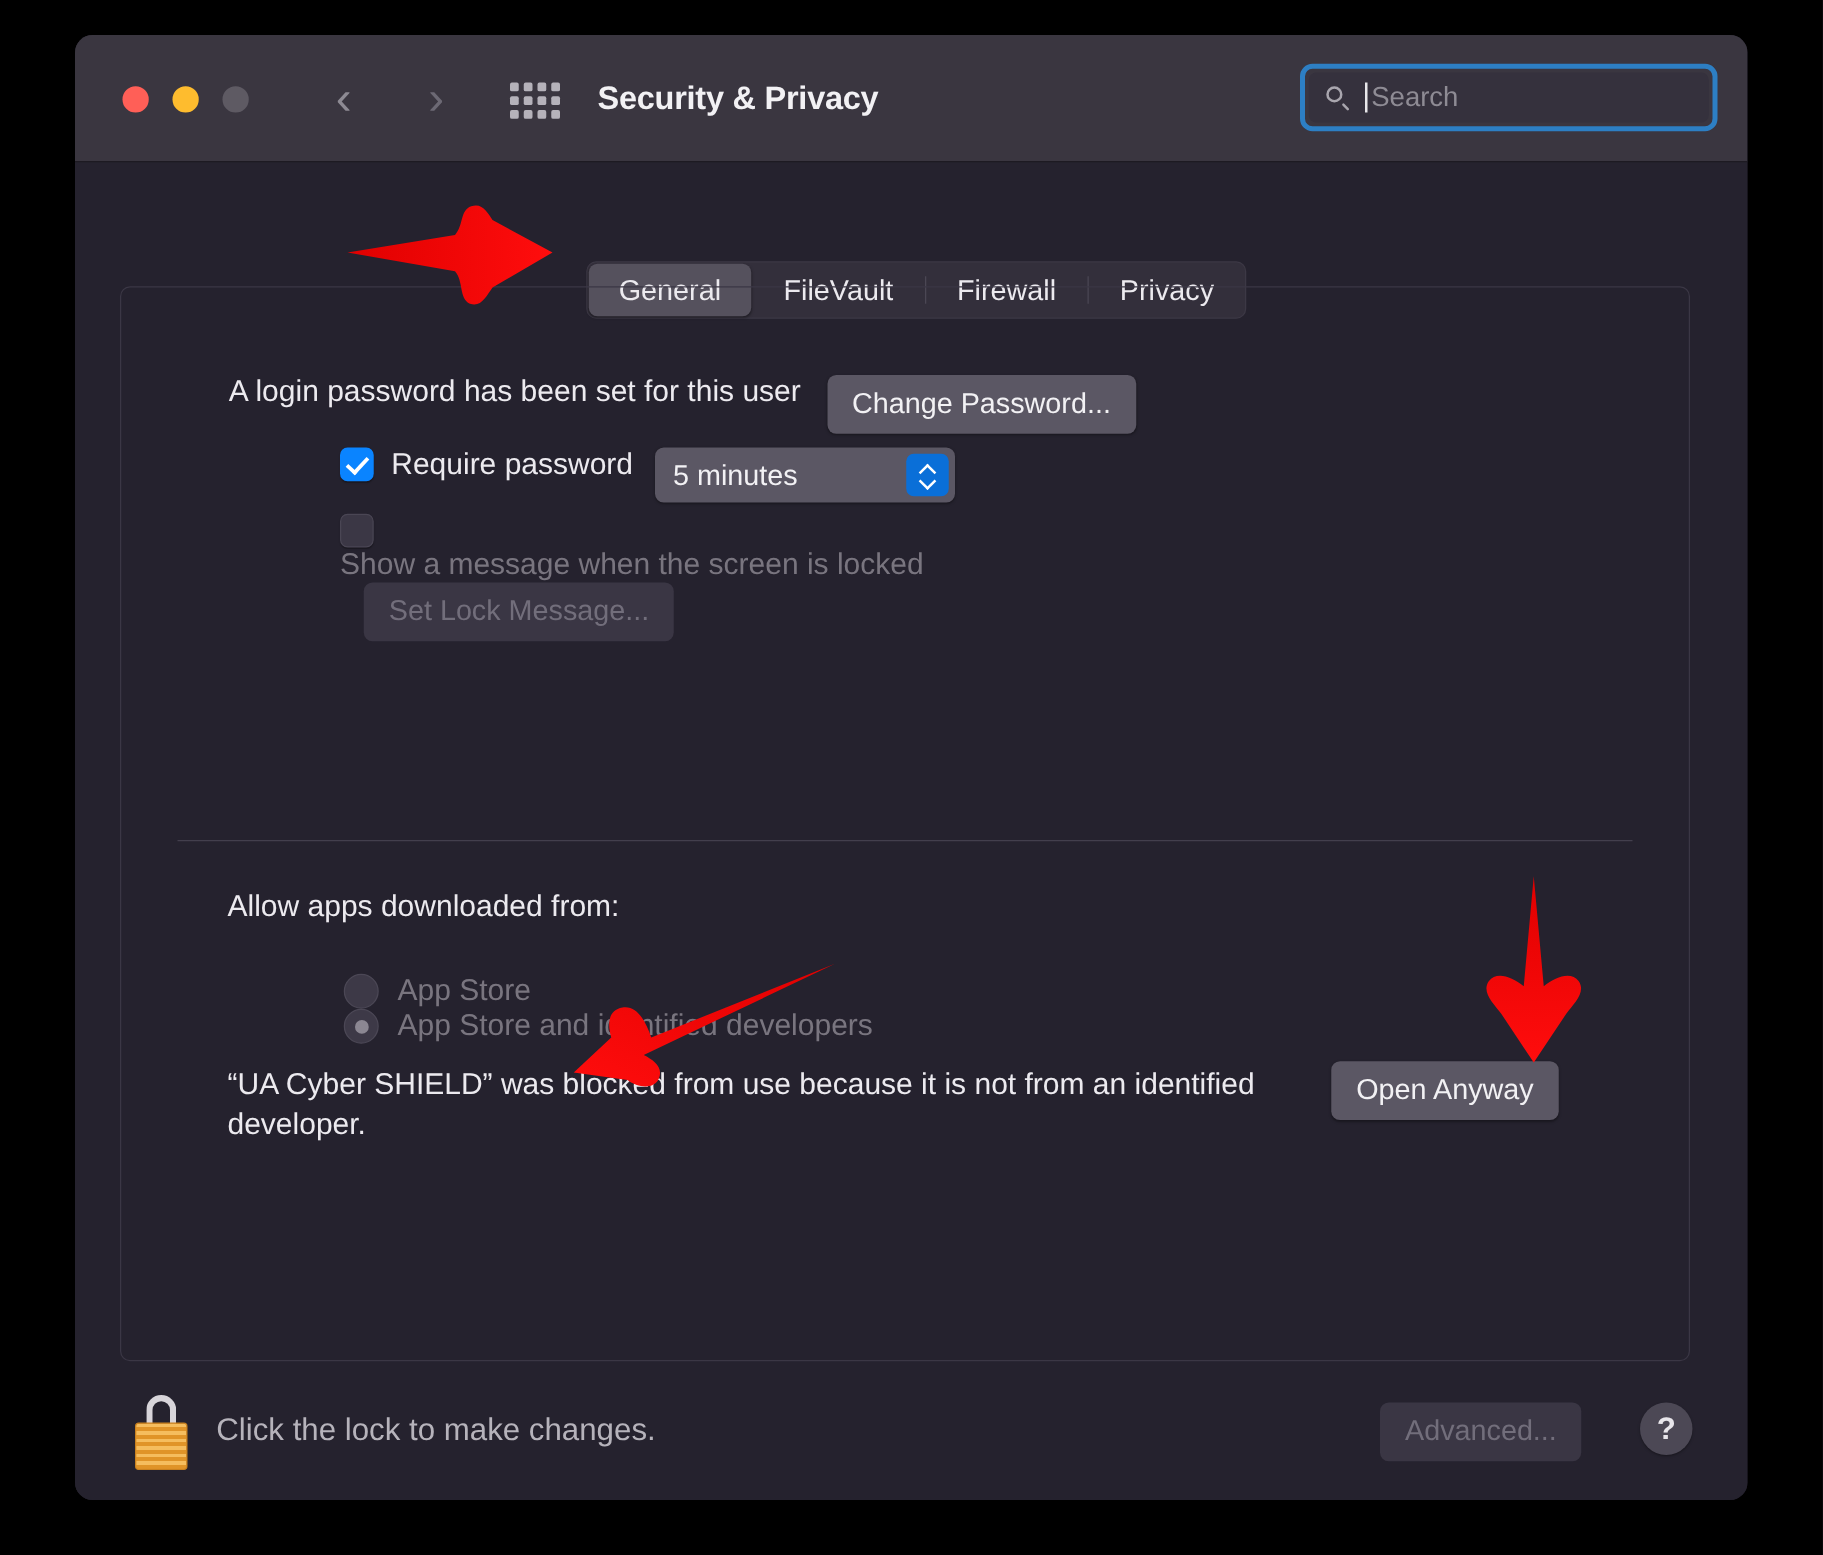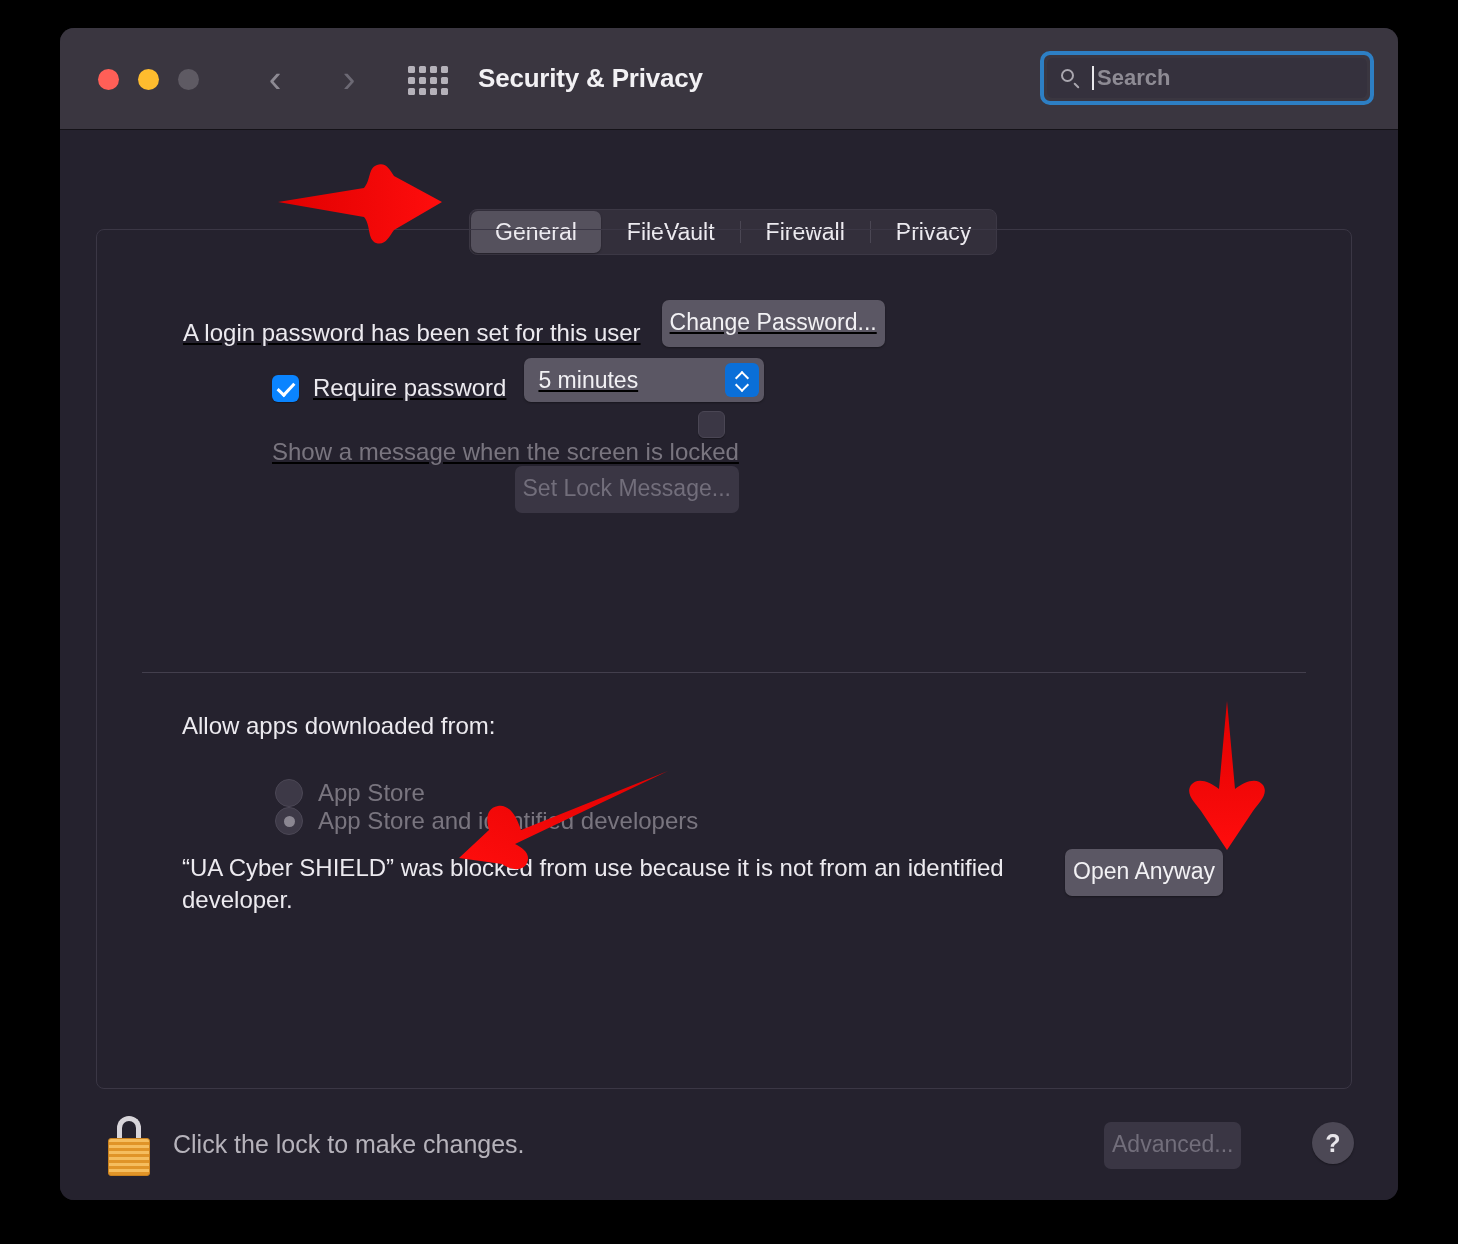--- a/index.html
+++ b/index.html
@@ -144,21 +144,20 @@
   #search-caret {
     width: 2px;
     height: 24px;
     background: #e8e7ea;
     margin-right: 3px;
     flex: none;
   }
   #search-placeholder {
     color: #8e8b94;
     font-size: 22px;
-    font-weight: bold;
   }
 
   
   #content {
     position: relative;
     height: 1070px;
     background: #25222e;
   }
 
   
@@ -200,36 +199,36 @@
     position: absolute;
     left: 36px;
     top: 99px;
     width: 1256px;
     height: 860px;
     border: 1px solid #3b3745;
     border-radius: 8px;
     box-sizing: border-box;
   }
 
-  .row { position: absolute; display: flex; align-items: flex-end; text-decoration: underline; }
+  .row { position: absolute; display: flex; align-items: flex-start; }
 
   #row-login { left: 123px; top: 170px; }
   #login-text {
     font-size: 24px;
     color: #eceaef;
     margin-right: 21px;
   }
 
   .btn {
     background: #5b5764;
     color: #f2f1f4;
     font-size: 23px;
     border: none;
     border-radius: 7px;
-    padding: 9px 8px 11px;
+    padding: 9px 20px 11px;
     box-shadow: 0 1px 2px rgba(0,0,0,0.35);
     font-family: "Liberation Sans", sans-serif;
   }
   .btn.disabled {
     background: #3a3644;
     color: #726e7b;
     box-shadow: none;
   }
 
   #row-require { left: 212px; top: 228px; }

